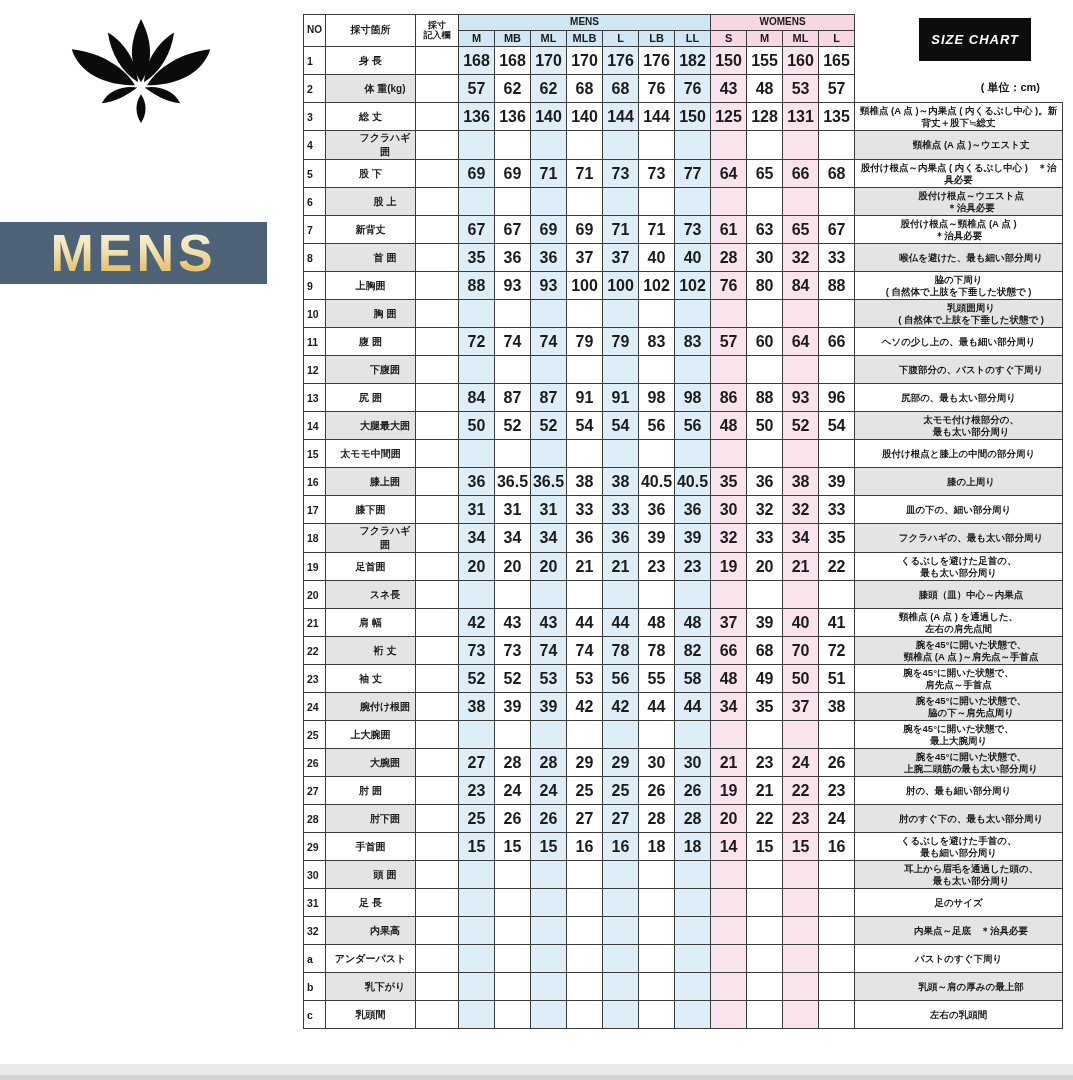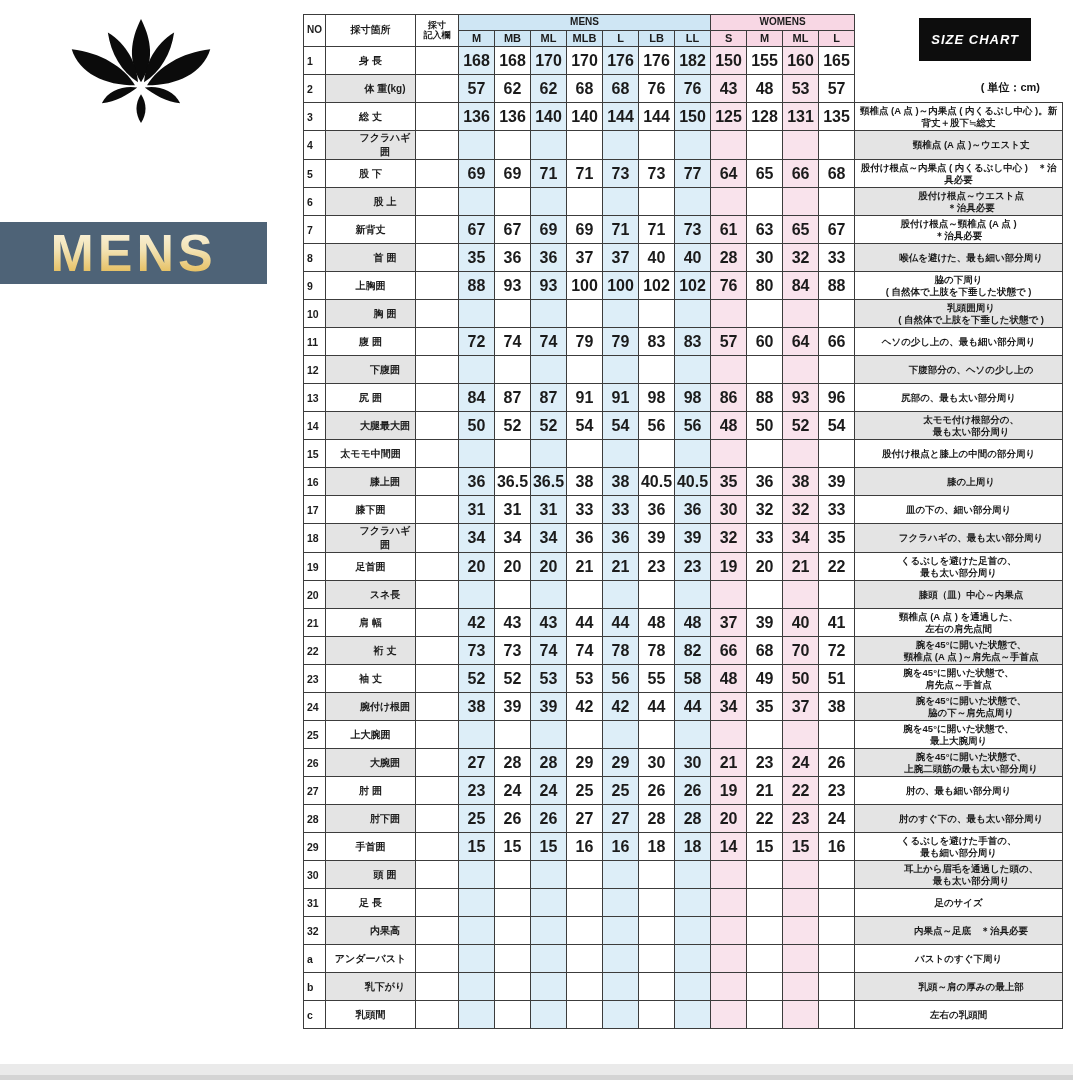--- a/index.html
+++ b/index.html
@@ -324,21 +324,21 @@
             <td class="col-size"></td>
             <td class="col-size blue"></td>
             <td class="col-size"></td>
             <td class="col-size blue"></td>
             <td class="col-size"></td>
             <td class="col-size blue"></td>
             <td class="col-size pink"></td>
             <td class="col-size"></td>
             <td class="col-size pink"></td>
             <td class="col-size"></td>
-            <td class="col-note shade">下腹部分の、ヘソの少し上の</td>
+            <td class="col-note shade">下腹部分の、バストのすぐ下周り</td>
           </tr>
           <tr>
             <td class="col-no">13</td>
             <td class="col-label">尻 囲</td>
             <td class="col-record"></td>
             <td class="col-size blue">84</td>
             <td class="col-size">87</td>
             <td class="col-size blue">87</td>
             <td class="col-size">91</td>
             <td class="col-size blue">91</td>

